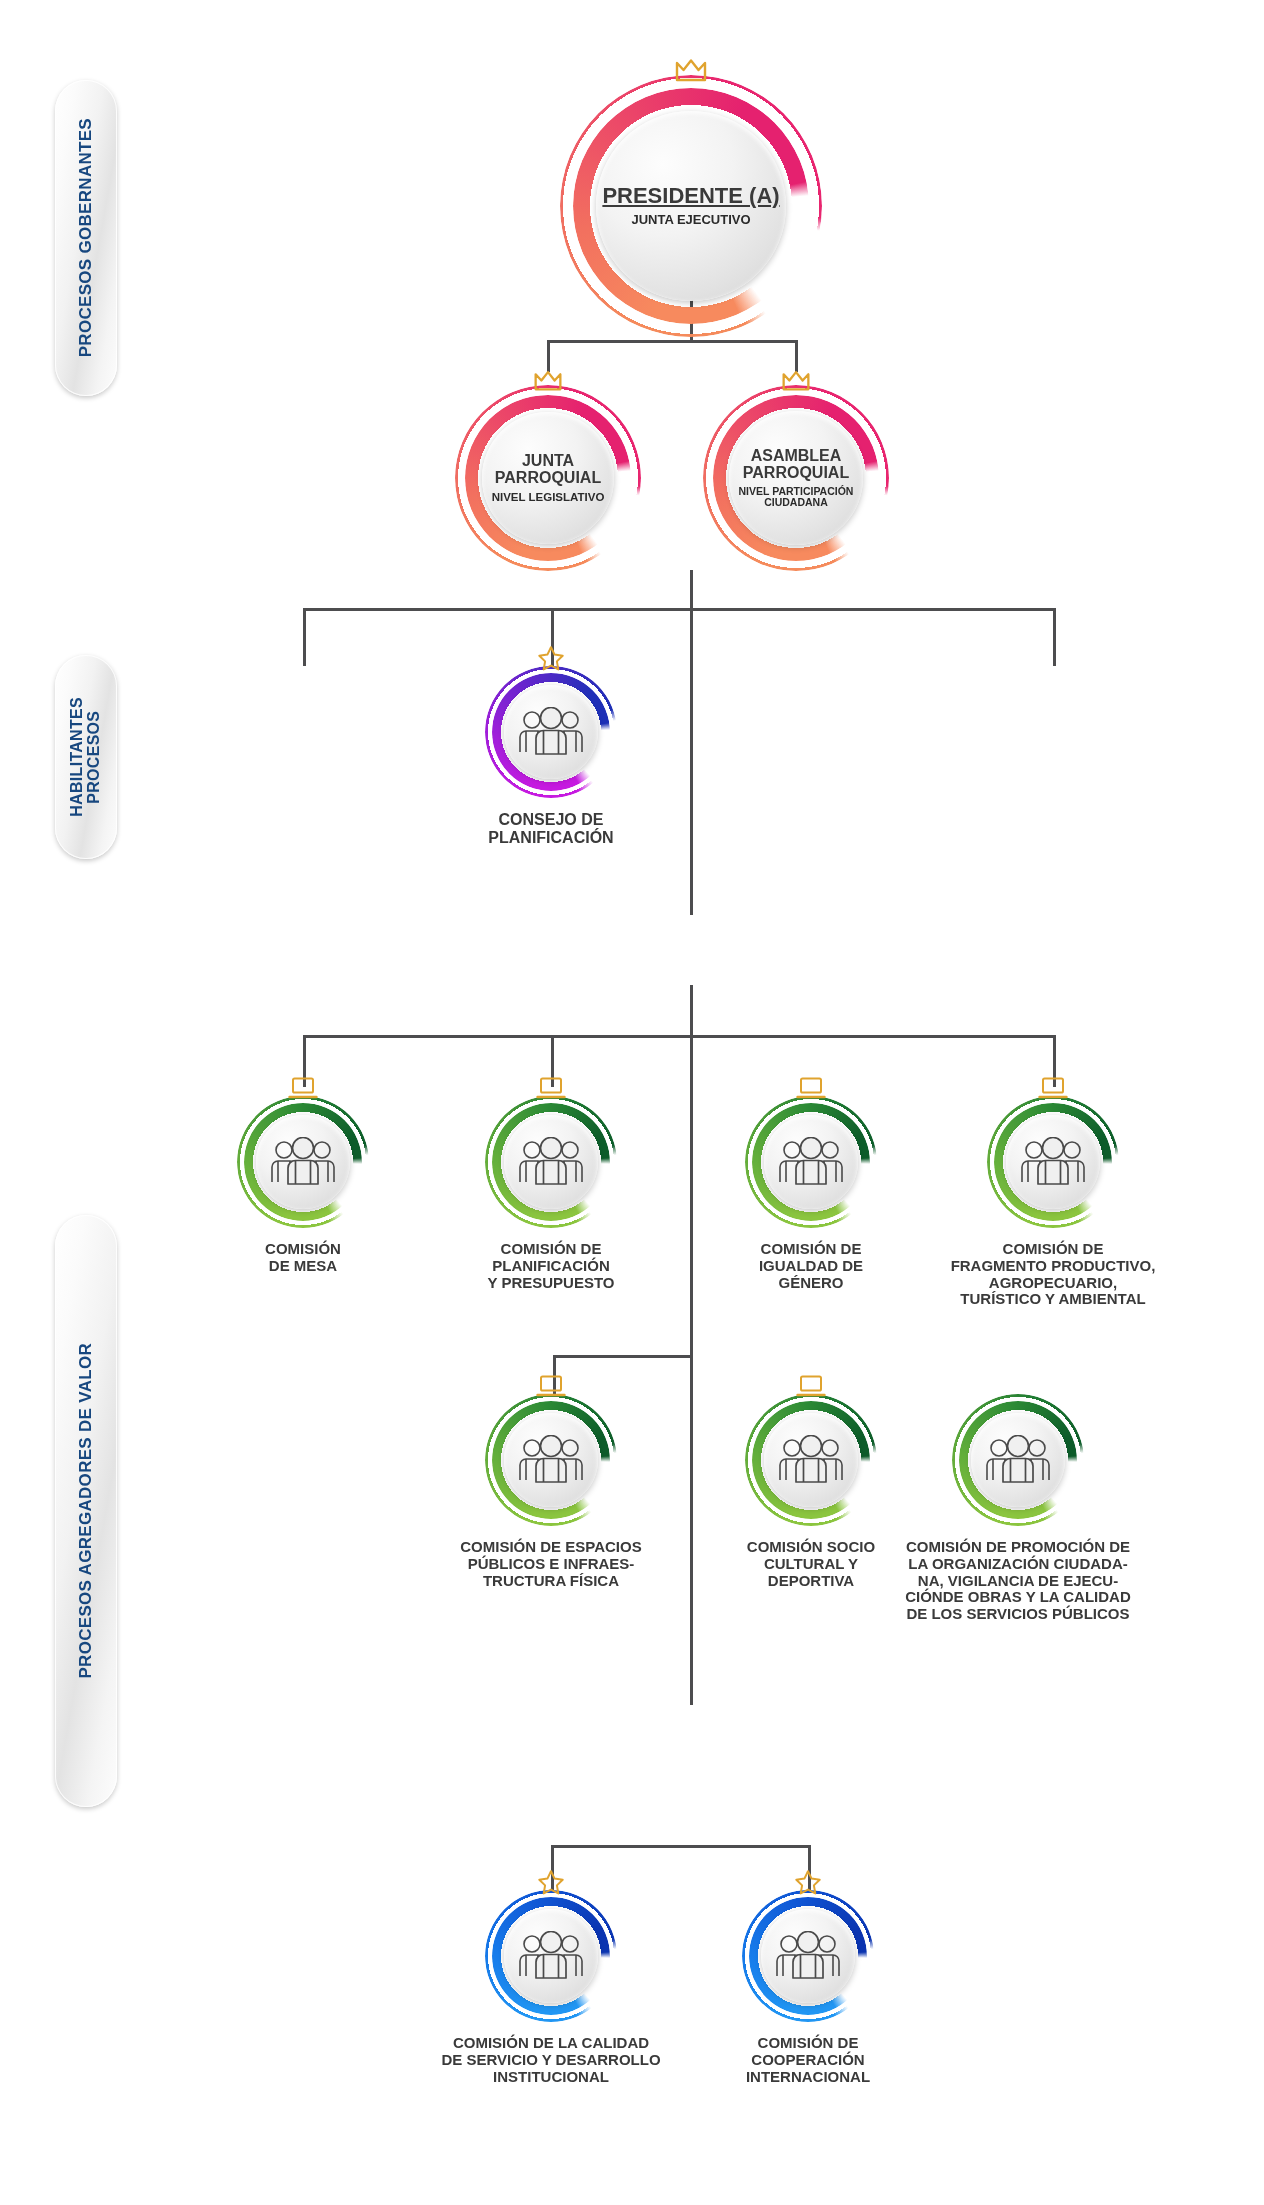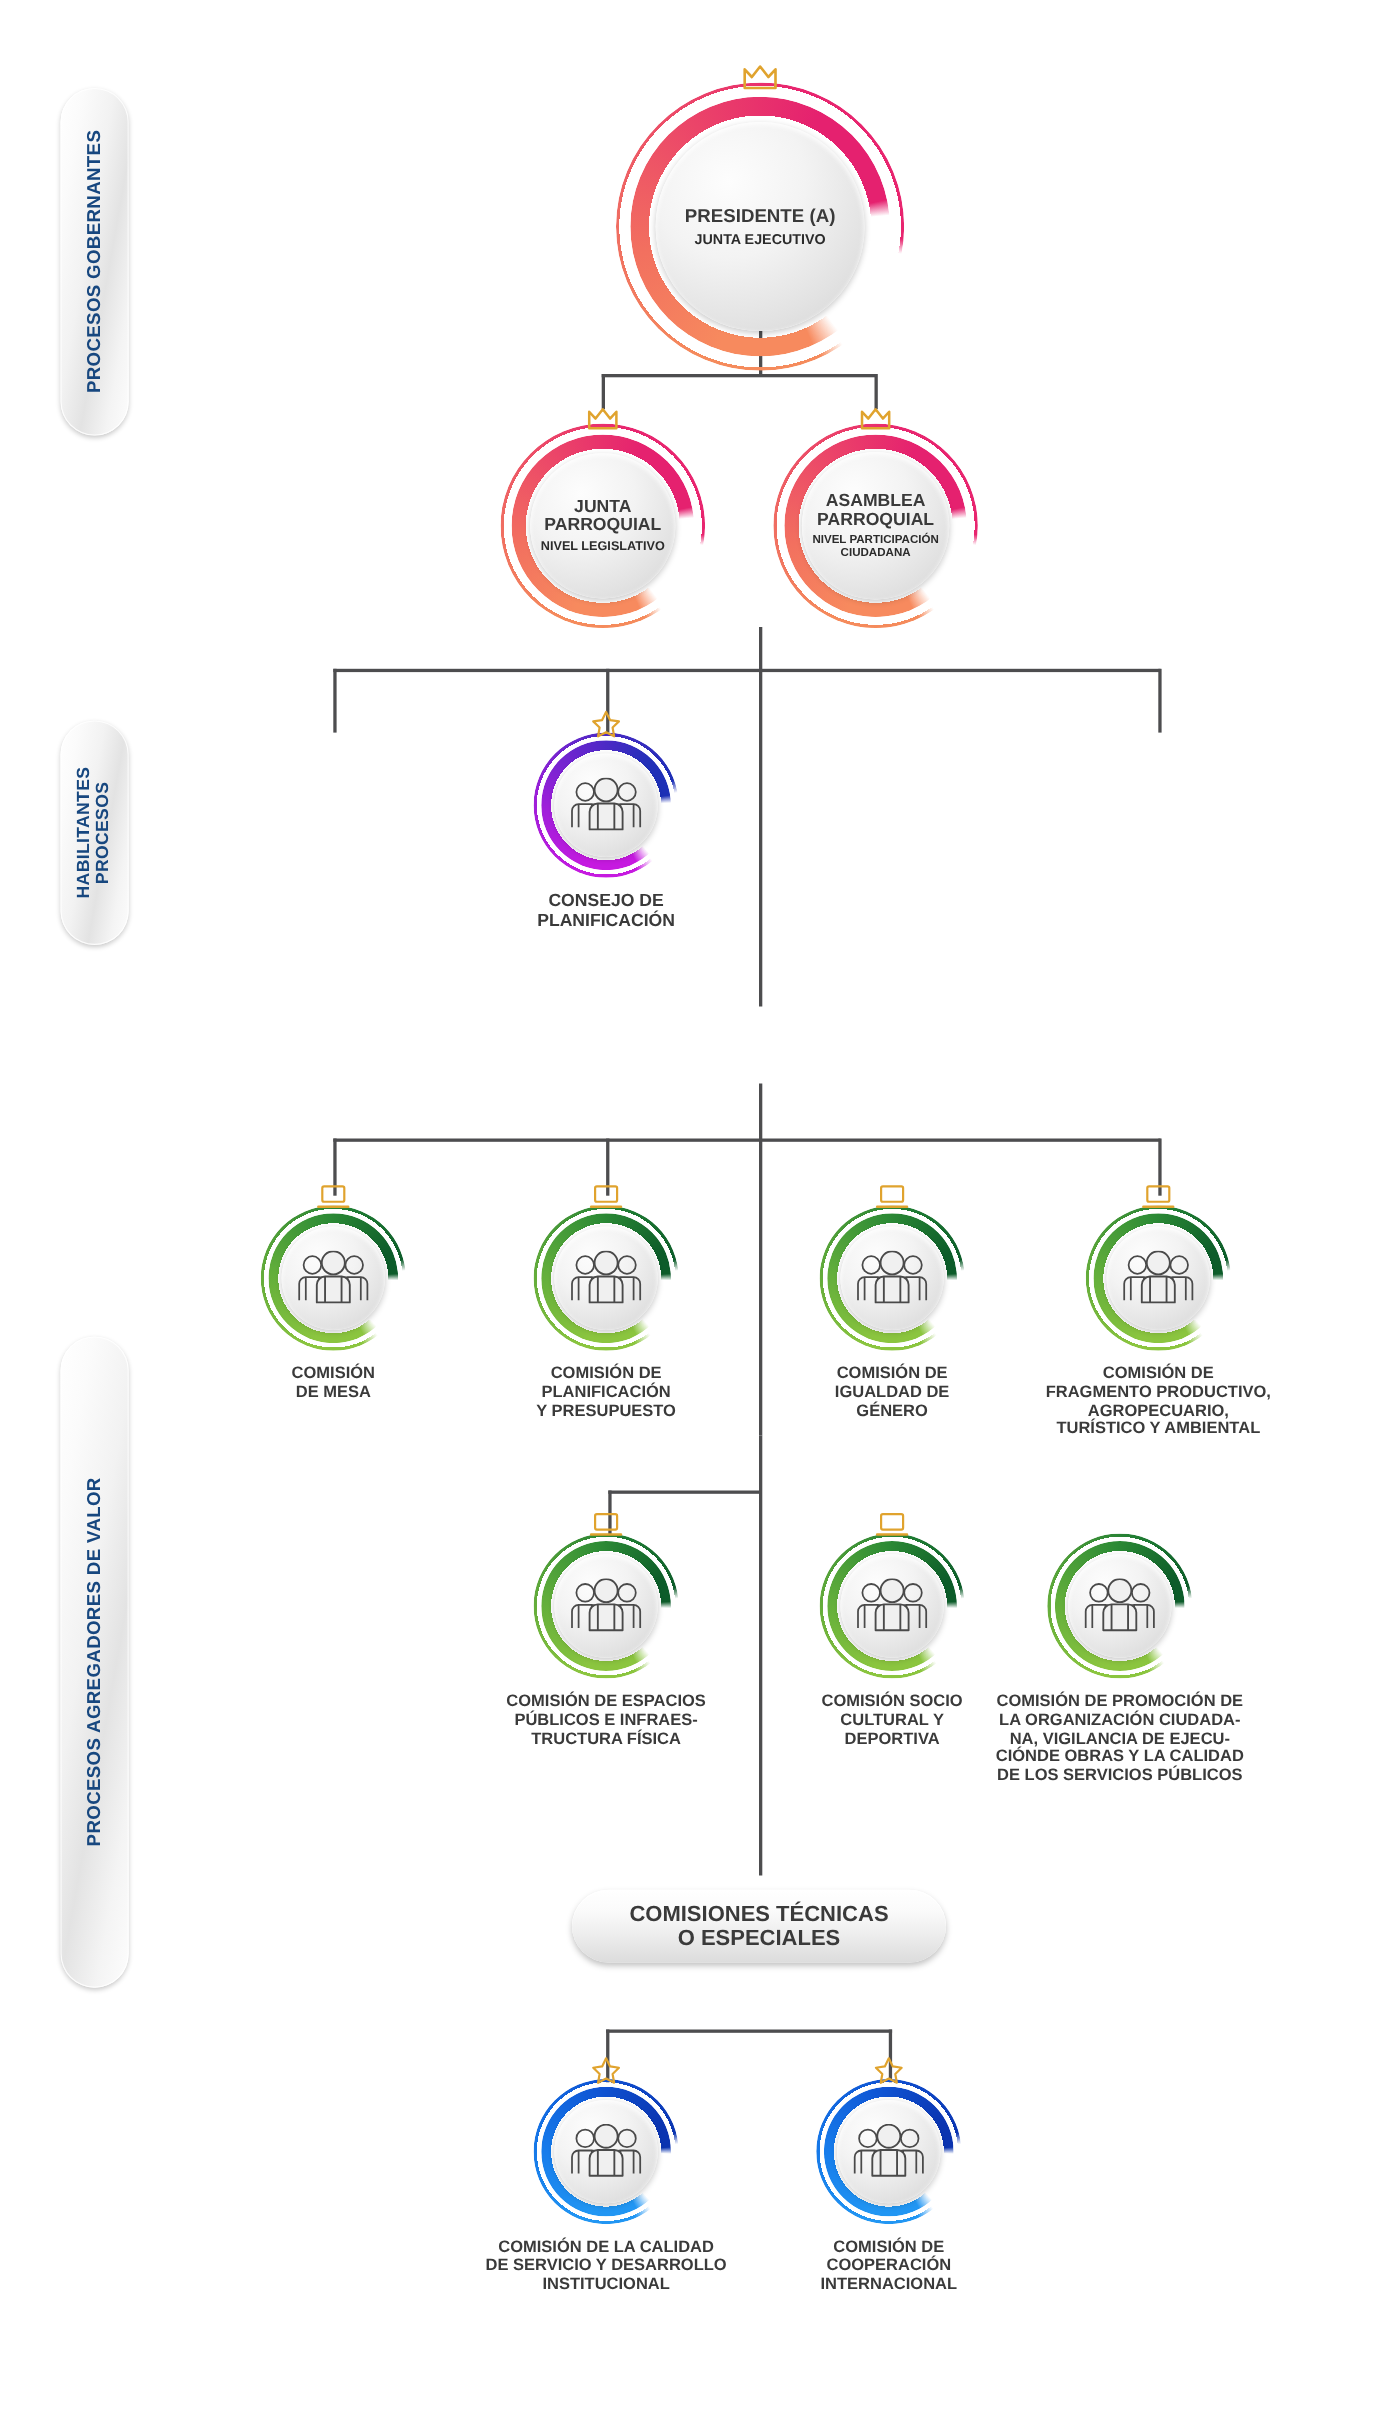--- a/index.html
+++ b/index.html
@@ -136,21 +136,21 @@
         <path d="M3 23 L3 6 L9.5 13 L17 3.5 L24.5 13 L31 6 L31 23 Z" fill="none" stroke="#e0a32e" stroke-width="2.4" stroke-linejoin="round"></path>
       </svg>
     </div>
     <div class="ring" style="width:262px; height:262px;">
       <div class="arc-out" style="background:conic-gradient(from 205deg,#f58b5c 0deg,#ef6b62 70deg,#e8256f 170deg,#e8256f 250deg,transparent 256deg,transparent 300deg,#f58b5c 310deg);"></div>
       <div class="arc-main" style="left:13px; top:13px; right:13px; bottom:13px;
                   background:conic-gradient(from 198deg,#f78a5e 0deg,#f2705f 60deg,#ec4a68 120deg,#e5216f 190deg,#e5216f 240deg,transparent 247deg,transparent 305deg,#f78a5e 318deg);
                   -webkit-mask:radial-gradient(farthest-side, transparent calc(100% - 17px), #000 calc(100% - 17px));
                   mask:radial-gradient(farthest-side, transparent calc(100% - 17px), #000 calc(100% - 17px));"></div>
       <div class="inner-disc" style="left:36px; top:36px; right:36px; bottom:36px;">
-        <div class="t1" style="font-size:17px;">PRESIDENTE (A)</div>
+        <div class="t1" style="font-size:22px;text-decoration:underline;">PRESIDENTE (A)</div>
         <div class="t2" style="font-size:13px; margin-top:5px;">JUNTA EJECUTIVO</div>
       </div>
     </div>
   </div>
 
   <div class="node" style="left:455px; top:385px;">
     <div class="badge" style="top:-16px;">
       <svg width="30" height="23" viewBox="0 0 34 26">
         <path d="M3 23 L3 6 L9.5 13 L17 3.5 L24.5 13 L31 6 L31 23 Z" fill="none" stroke="#e0a32e" stroke-width="2.6" stroke-linejoin="round"></path>
       </svg>
@@ -429,22 +429,20 @@
         </span>
       </div>
     </div>
     <div class="caption" style="top:145px; width:280px; font-size:15px;">COMISIÓN DE PROMOCIÓN DE
 LA ORGANIZACIÓN CIUDADA-
 NA, VIGILANCIA DE EJECU-
 CIÓNDE OBRAS Y LA CALIDAD
 DE LOS SERVICIOS PÚBLICOS</div>
   </div>
 
-  <div class="banner" style="left:520px; top:1718px; width:340px; height:66px; font-size:20px;">COMISIONES TÉCNICAS
-O ESPECIALES</div>
 
   <div class="node" style="left:485px; top:1890px;">
     <div class="badge" style="top:-21px;">
       <svg width="28" height="27" viewBox="0 0 28 27">
           <path d="M14 2.2 L17.6 9.6 L25.7 10.8 L19.9 16.4 L21.3 24.4 L14 20.6 L6.7 24.4 L8.1 16.4 L2.3 10.8 L10.4 9.6 Z" fill="none" stroke="#e0a32e" stroke-width="2" stroke-linejoin="round"></path>
         </svg>
     </div>
     <div class="ring" style="width:132px; height:132px;">
       <div class="arc-out" style="background:conic-gradient(from 200deg,#2196f3 0deg,#1473e6 85deg,#0f4fd0 165deg,#0b34b0 235deg,transparent 244deg,transparent 302deg,#2196f3 316deg);"></div>
       <div class="arc-main" style="left:7px; top:7px; right:7px; bottom:7px;

